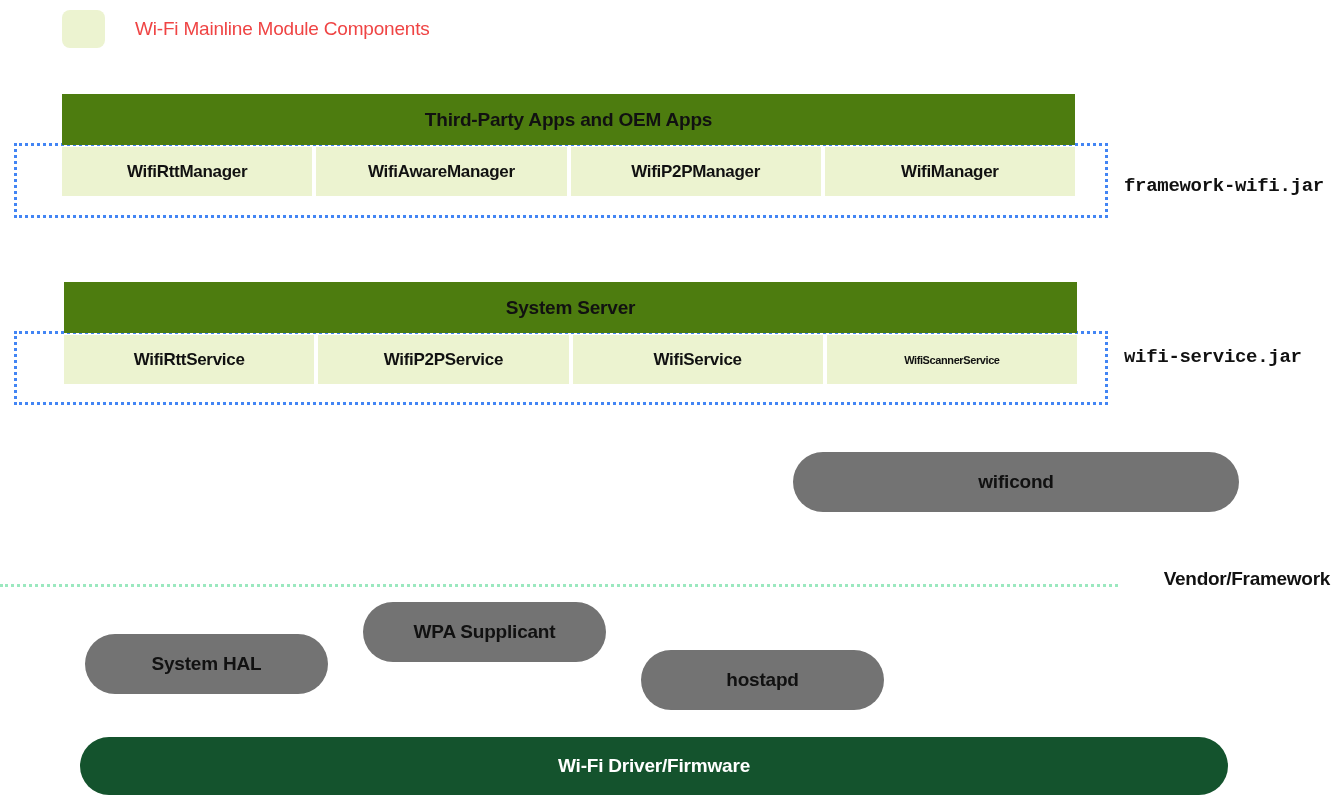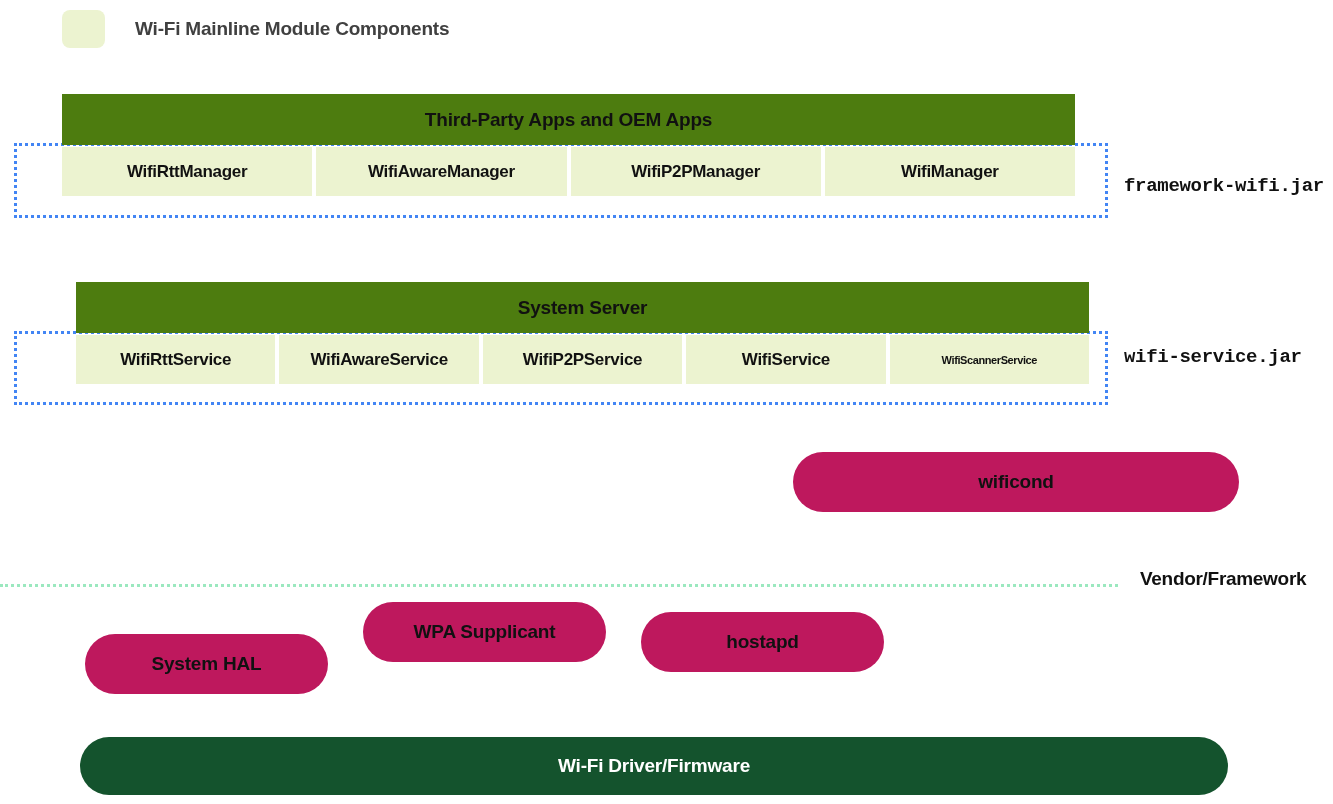--- a/index.html
+++ b/index.html
@@ -36,24 +36,24 @@
   .legend-swatch {
     width: 43px;
     height: 38px;
     border-radius: 8px;
     background: #ECF3D0;
     flex: none;
   }
   .legend-label {
     margin-left: 30px;
     font-size: 19px;
-    font-weight: bold;
+    font-weight: normal;
     letter-spacing: -0.2px;
     white-space: nowrap;
-    color: #404040;
+    color: #ef4444;
   }
 
   
   .dotted-group {
     position: absolute;
     border: 3px dotted #4285F4;
     box-sizing: border-box;
     background: transparent;
   }
   #group-framework { left: 14px; top: 143px;  width: 1094px; height: 75px; }
@@ -69,41 +69,42 @@
     font-family: Liberation Mono, monospace;
   }
   #label-framework { left: 1124px; top: 175px; }
   #label-service   { left: 1124px; top: 346px; }
 
   
   .layer {
     position: absolute;
   }
   #layer-apps    { left: 62px; top: 94px;  width: 1013px; }
-  #layer-system  { left: 76px; top: 282px; width: 1013px; }
+  #layer-system  { left: 64px; top: 282px; width: 1013px; }
 
   .layer-header {
     background: #4d7c0f;
     height: 51px;
     display: flex;
     align-items: center;
     justify-content: center;
     box-sizing: border-box;
   }
   .layer-header-text {
     font-size: 19px;
     font-weight: bold;
     letter-spacing: -0.2px;
     color: #111111;
   }
 
   .layer-cells {
     display: flex;
     gap: 4px;
     margin-top: 2px;
+    justify-content: center;
   }
   .layer-cell {
     background: #ECF3D0;
     height: 49px;
     display: flex;
     align-items: center;
     justify-content: center;
     box-sizing: border-box;
     text-align: center;
     flex: 1 1 0;
@@ -117,39 +118,39 @@
     white-space: nowrap;
   }
   .layer-cell.tight .layer-cell-text {
     font-size: 11px;
     letter-spacing: -0.4px;
   }
 
   
   .pill {
     position: absolute;
-    background: #be185d;
+    background: #737373;
     border-radius: 999px;
     display: flex;
     align-items: center;
     justify-content: center;
     box-sizing: border-box;
   }
   .pill-text {
     font-size: 19px;
     font-weight: bold;
     letter-spacing: -0.2px;
     color: #111111;
     white-space: nowrap;
   }
 
   #pill-wificond    { left: 793px; top: 452px; width: 446px; height: 60px; }
   #pill-vendor-hal  { left: 85px;  top: 634px; width: 243px; height: 60px; }
   #pill-wpa         { left: 363px; top: 602px; width: 243px; height: 60px; }
-  #pill-hostapd     { left: 641px; top: 612px; width: 243px; height: 60px; }
+  #pill-hostapd     { left: 641px; top: 650px; width: 243px; height: 60px; }
 
   #bar-driver {
     position: absolute;
     left: 80px;
     top: 737px;
     width: 1148px;
     height: 58px;
     background: #14532d;
     border-radius: 999px;
     display: flex;
@@ -171,20 +172,21 @@
   #boundary-label {
     position: absolute;
     left: 1140px;
     top: 566px;
     width: 190px;
     font-size: 19px;
     font-weight: bold;
     line-height: 26px;
     letter-spacing: -0.3px;
     color: #111111;
+    text-align: right;
   }
 </style>
 </head>
 <body>
 
 <div class="canvas">
 
   <div class="legend">
     <div class="legend-swatch"></div>
     <div class="legend-label">Wi-Fi Mainline Module Components</div>
@@ -218,23 +220,20 @@
 
   <div class="layer" id="layer-system">
     <div class="layer-header">
       <span class="layer-header-text">System Server</span>
     </div>
     <div class="layer-cells">
       <div class="layer-cell">
         <span class="layer-cell-text">WifiRttService</span>
       </div>
       <div class="layer-cell">
-        <span class="layer-cell-text">WifiAwareService</span>
-      </div>
-      <div class="layer-cell">
         <span class="layer-cell-text">WifiP2PService</span>
       </div>
       <div class="layer-cell">
         <span class="layer-cell-text">WifiService</span>
       </div>
       <div class="layer-cell tight">
         <span class="layer-cell-text">WifiScannerService</span>
       </div>
     </div>
   </div>

